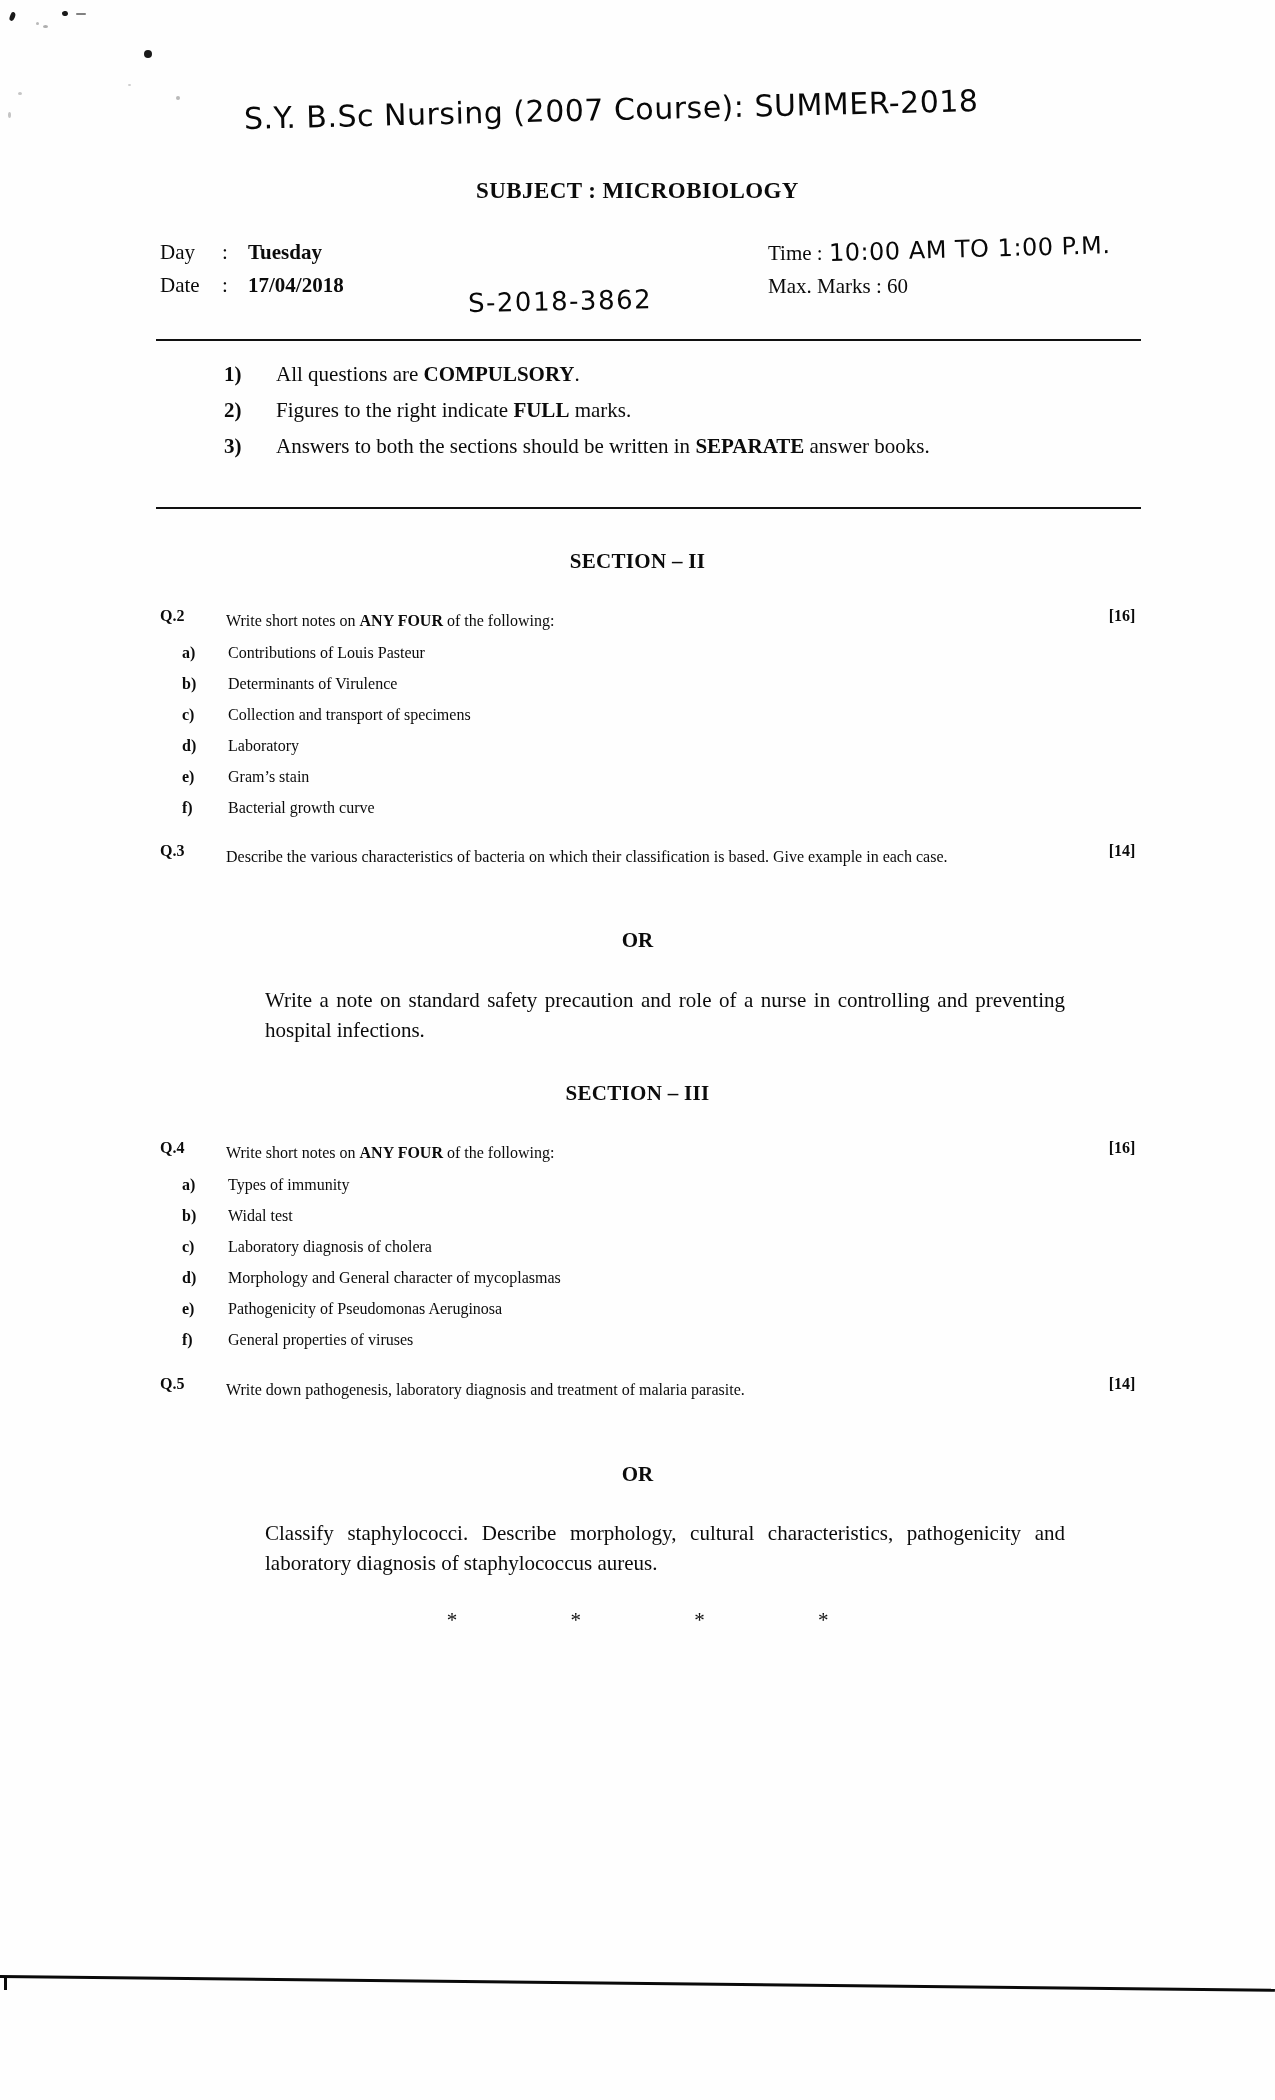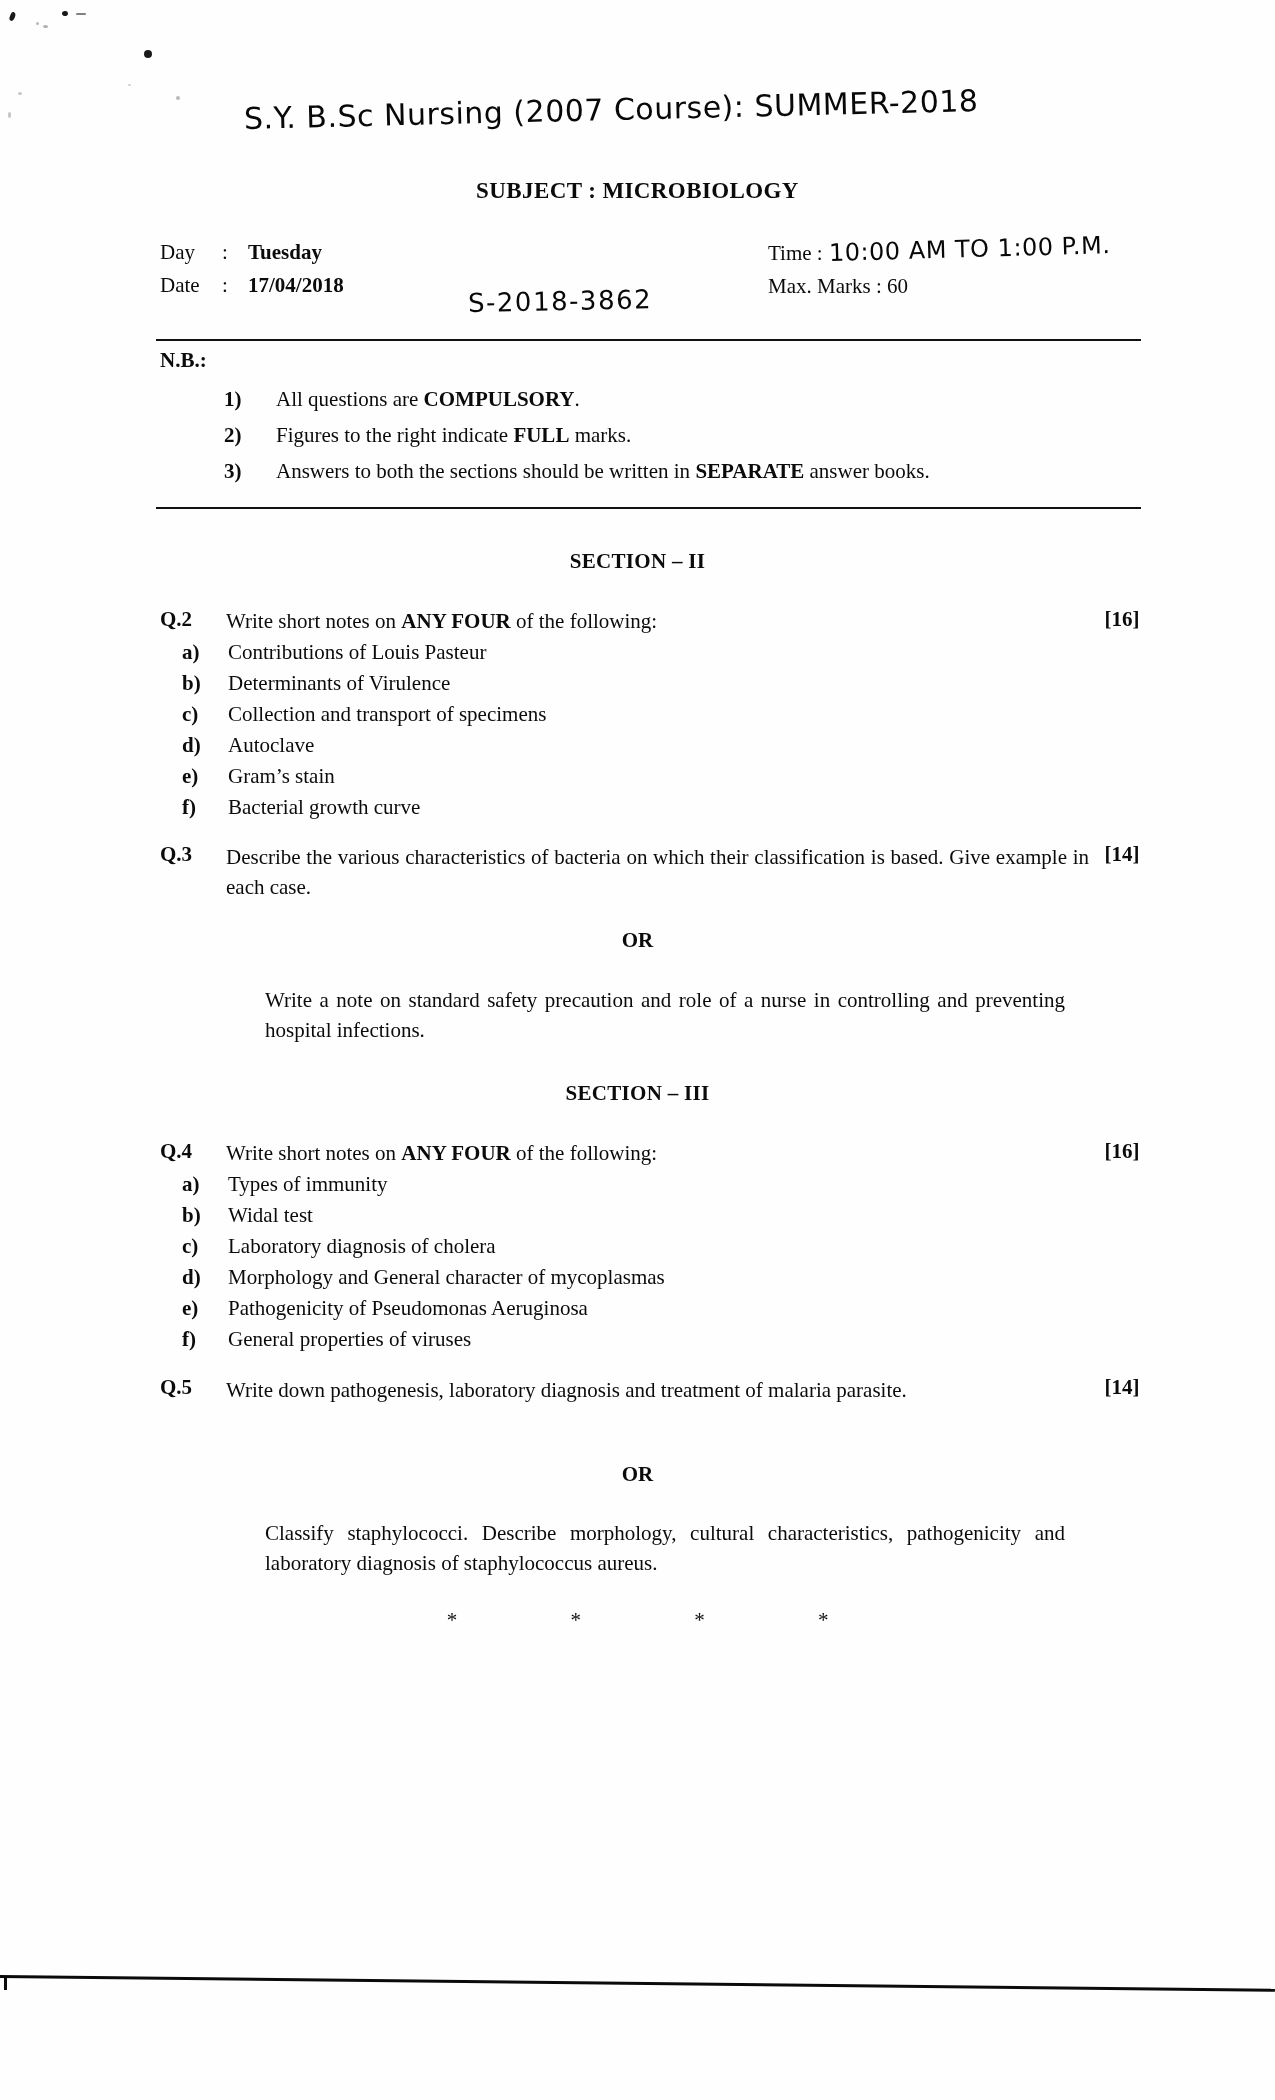--- a/index.html
+++ b/index.html
@@ -176,21 +176,21 @@
     font-weight: bold;
     letter-spacing: .3px;
   }
   .sec2-head { top: 549px; }
   .sec3-head { top: 1081px; }
 
   .qblock {
     position: absolute;
     left: 160px;
     width: 985px;
-    font-size: 21px;
+    font-size: 16px;
   }
   .q-row {
     display: flex;
     align-items: flex-start;
   }
   .q-label {
     width: 66px;
     flex: none;
     font-weight: bold;
   }
@@ -294,21 +294,20 @@
     </div>
     <div class="row">Max. Marks : 60</div>
   </div>
 
   <div class="hand hw-code">S-2018-3862</div>
 
   <div class="rule rule-top"></div>
   <div class="rule rule-bottom"></div>
 
   <div class="nb">
-    <div class="nb-title">N.B.:</div>
     <div class="nb-list">
       <div class="nb-item">
         <span class="nb-num">1)</span>
         <span class="nb-text"><span>All questions are </span><b>COMPULSORY</b><span>.</span></span>
       </div>
       <div class="nb-item">
         <span class="nb-num">2)</span>
         <span class="nb-text"><span>Figures to the right indicate </span><b>FULL</b><span> marks.</span></span>
       </div>
       <div class="nb-item">
@@ -334,21 +333,21 @@
       <div class="sub-item">
         <span class="sub-letter">b)</span>
         <span class="sub-text">Determinants of Virulence</span>
       </div>
       <div class="sub-item">
         <span class="sub-letter">c)</span>
         <span class="sub-text">Collection and transport of specimens</span>
       </div>
       <div class="sub-item">
         <span class="sub-letter">d)</span>
-        <span class="sub-text">Autoclave</span>
+        <span class="sub-text">Laboratory</span>
       </div>
       <div class="sub-item">
         <span class="sub-letter">e)</span>
         <span class="sub-text">Gram’s stain</span>
       </div>
       <div class="sub-item">
         <span class="sub-letter">f)</span>
         <span class="sub-text">Bacterial growth curve</span>
       </div>
     </div>

